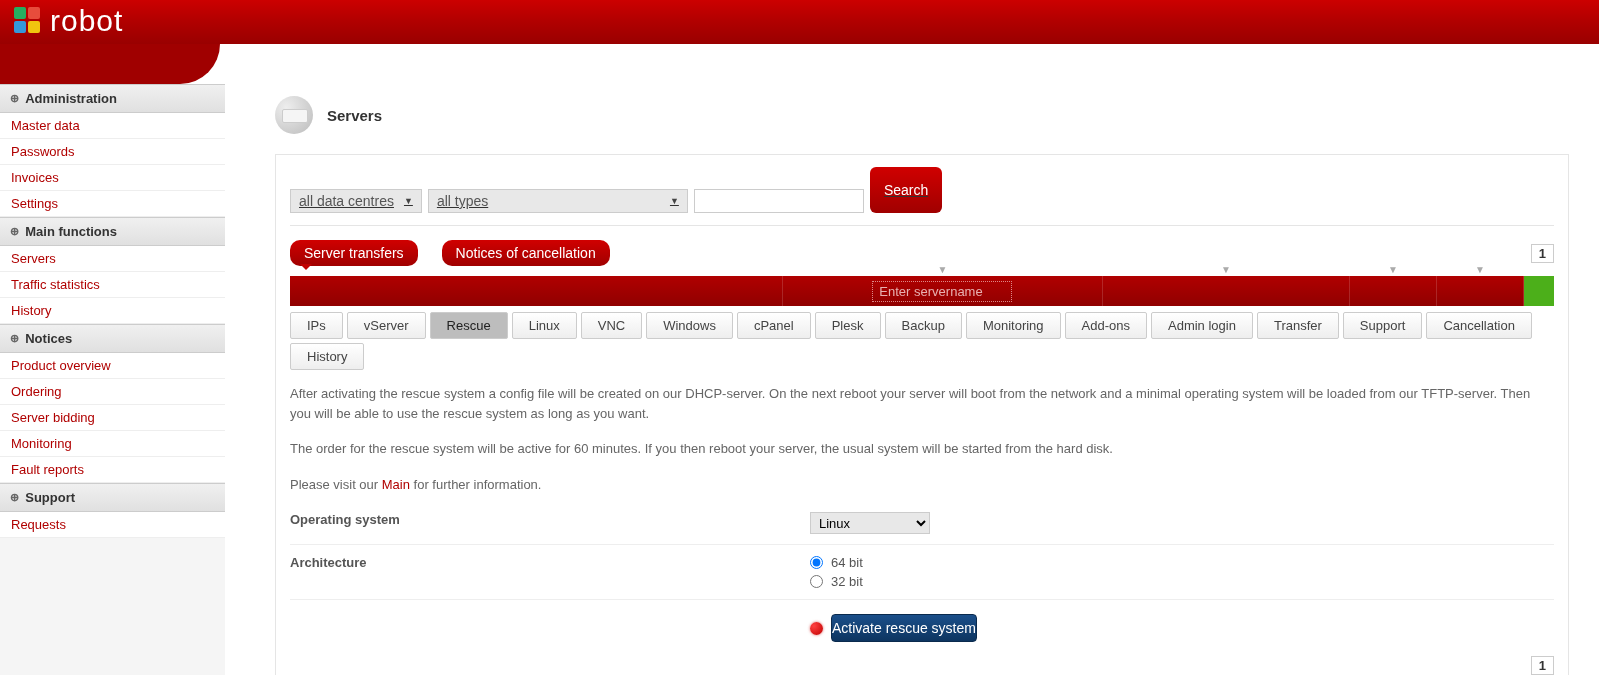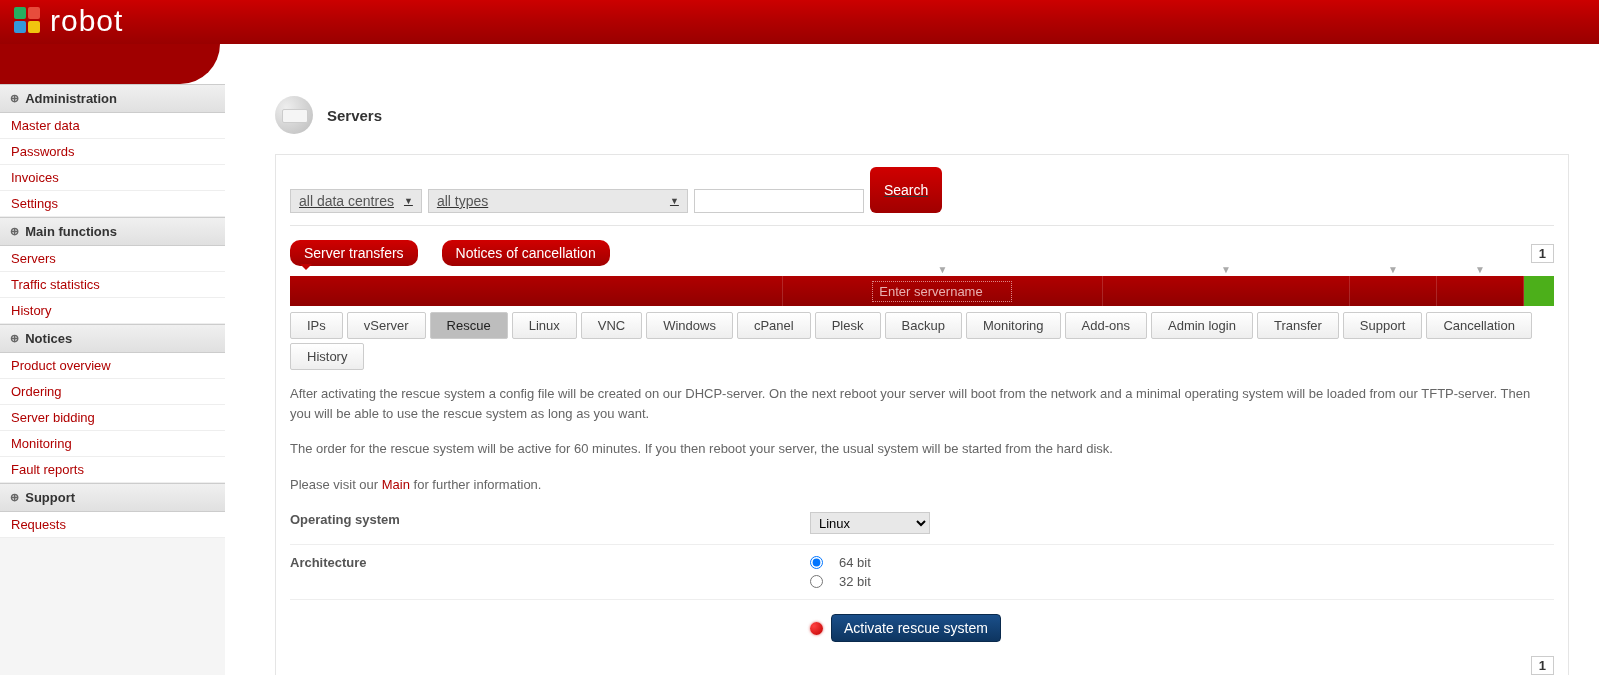--- a/index.html
+++ b/index.html
@@ -56,25 +56,25 @@
 .tab { border: 1px solid #ccc; background: linear-gradient(to bottom, #fff, #eee); padding: 5px 16px; font-size: 13px; color: #444; cursor: pointer; border-radius: 2px; }
 .tab.active { background: #bdbdbd; color: #222; }
 
 .info-text { color: #666; font-size: 13px; line-height: 1.5; padding: 8px 0; }
 .info-text a { color: #b00000; text-decoration: none; }
 
 .form-row { display: flex; align-items: flex-start; padding: 10px 0; border-bottom: 1px solid #eee; }
 .form-label { width: 520px; font-weight: bold; color: #555; }
 .form-control select { background: #e8e8e8; border: 1px solid #ccc; padding: 2px 4px; font-size: 13px; width: 120px; height: 22px; }
 .radio-list { display: flex; flex-direction: column; gap: 4px; color: #555; }
-.radio-list label { display: flex; gap: 16px; }
+.radio-list label { display: flex; gap: 8px; }
 
 .activate-row { display: flex; align-items: center; gap: 8px; padding: 14px 0 4px 520px; }
 .red-dot { width: 13px; height: 13px; border-radius: 50%; background: radial-gradient(circle at 30% 30%, #ff4040, #c00000); box-shadow: 0 0 3px rgba(200,0,0,0.6); }
-.btn-blue { background: linear-gradient(to bottom, #1a4f8a, #0d3560); color: #fff; border: 1px solid #0a2a4d; border-radius: 4px; padding: 5px 12px; font-size: 14px; cursor: pointer; }
+.btn-blue { background: linear-gradient(to bottom, #1a4f8a, #0d3560); color: #fff; border: 1px solid #0a2a4d; border-radius: 4px; padding: 5px 0; font-size: 14px; cursor: pointer; }
 
 .pager-bottom { display: flex; justify-content: flex-end; padding: 10px 0 0 0; }
 .pager-bottom .pg { border: 1px solid #ccc; padding: 1px 7px; background: #fff; font-weight: bold; }
 </style>
 </head>
 <body>
 
 <div class="header-bar">
   <div class="logo">
     <div class="logo-icon">

